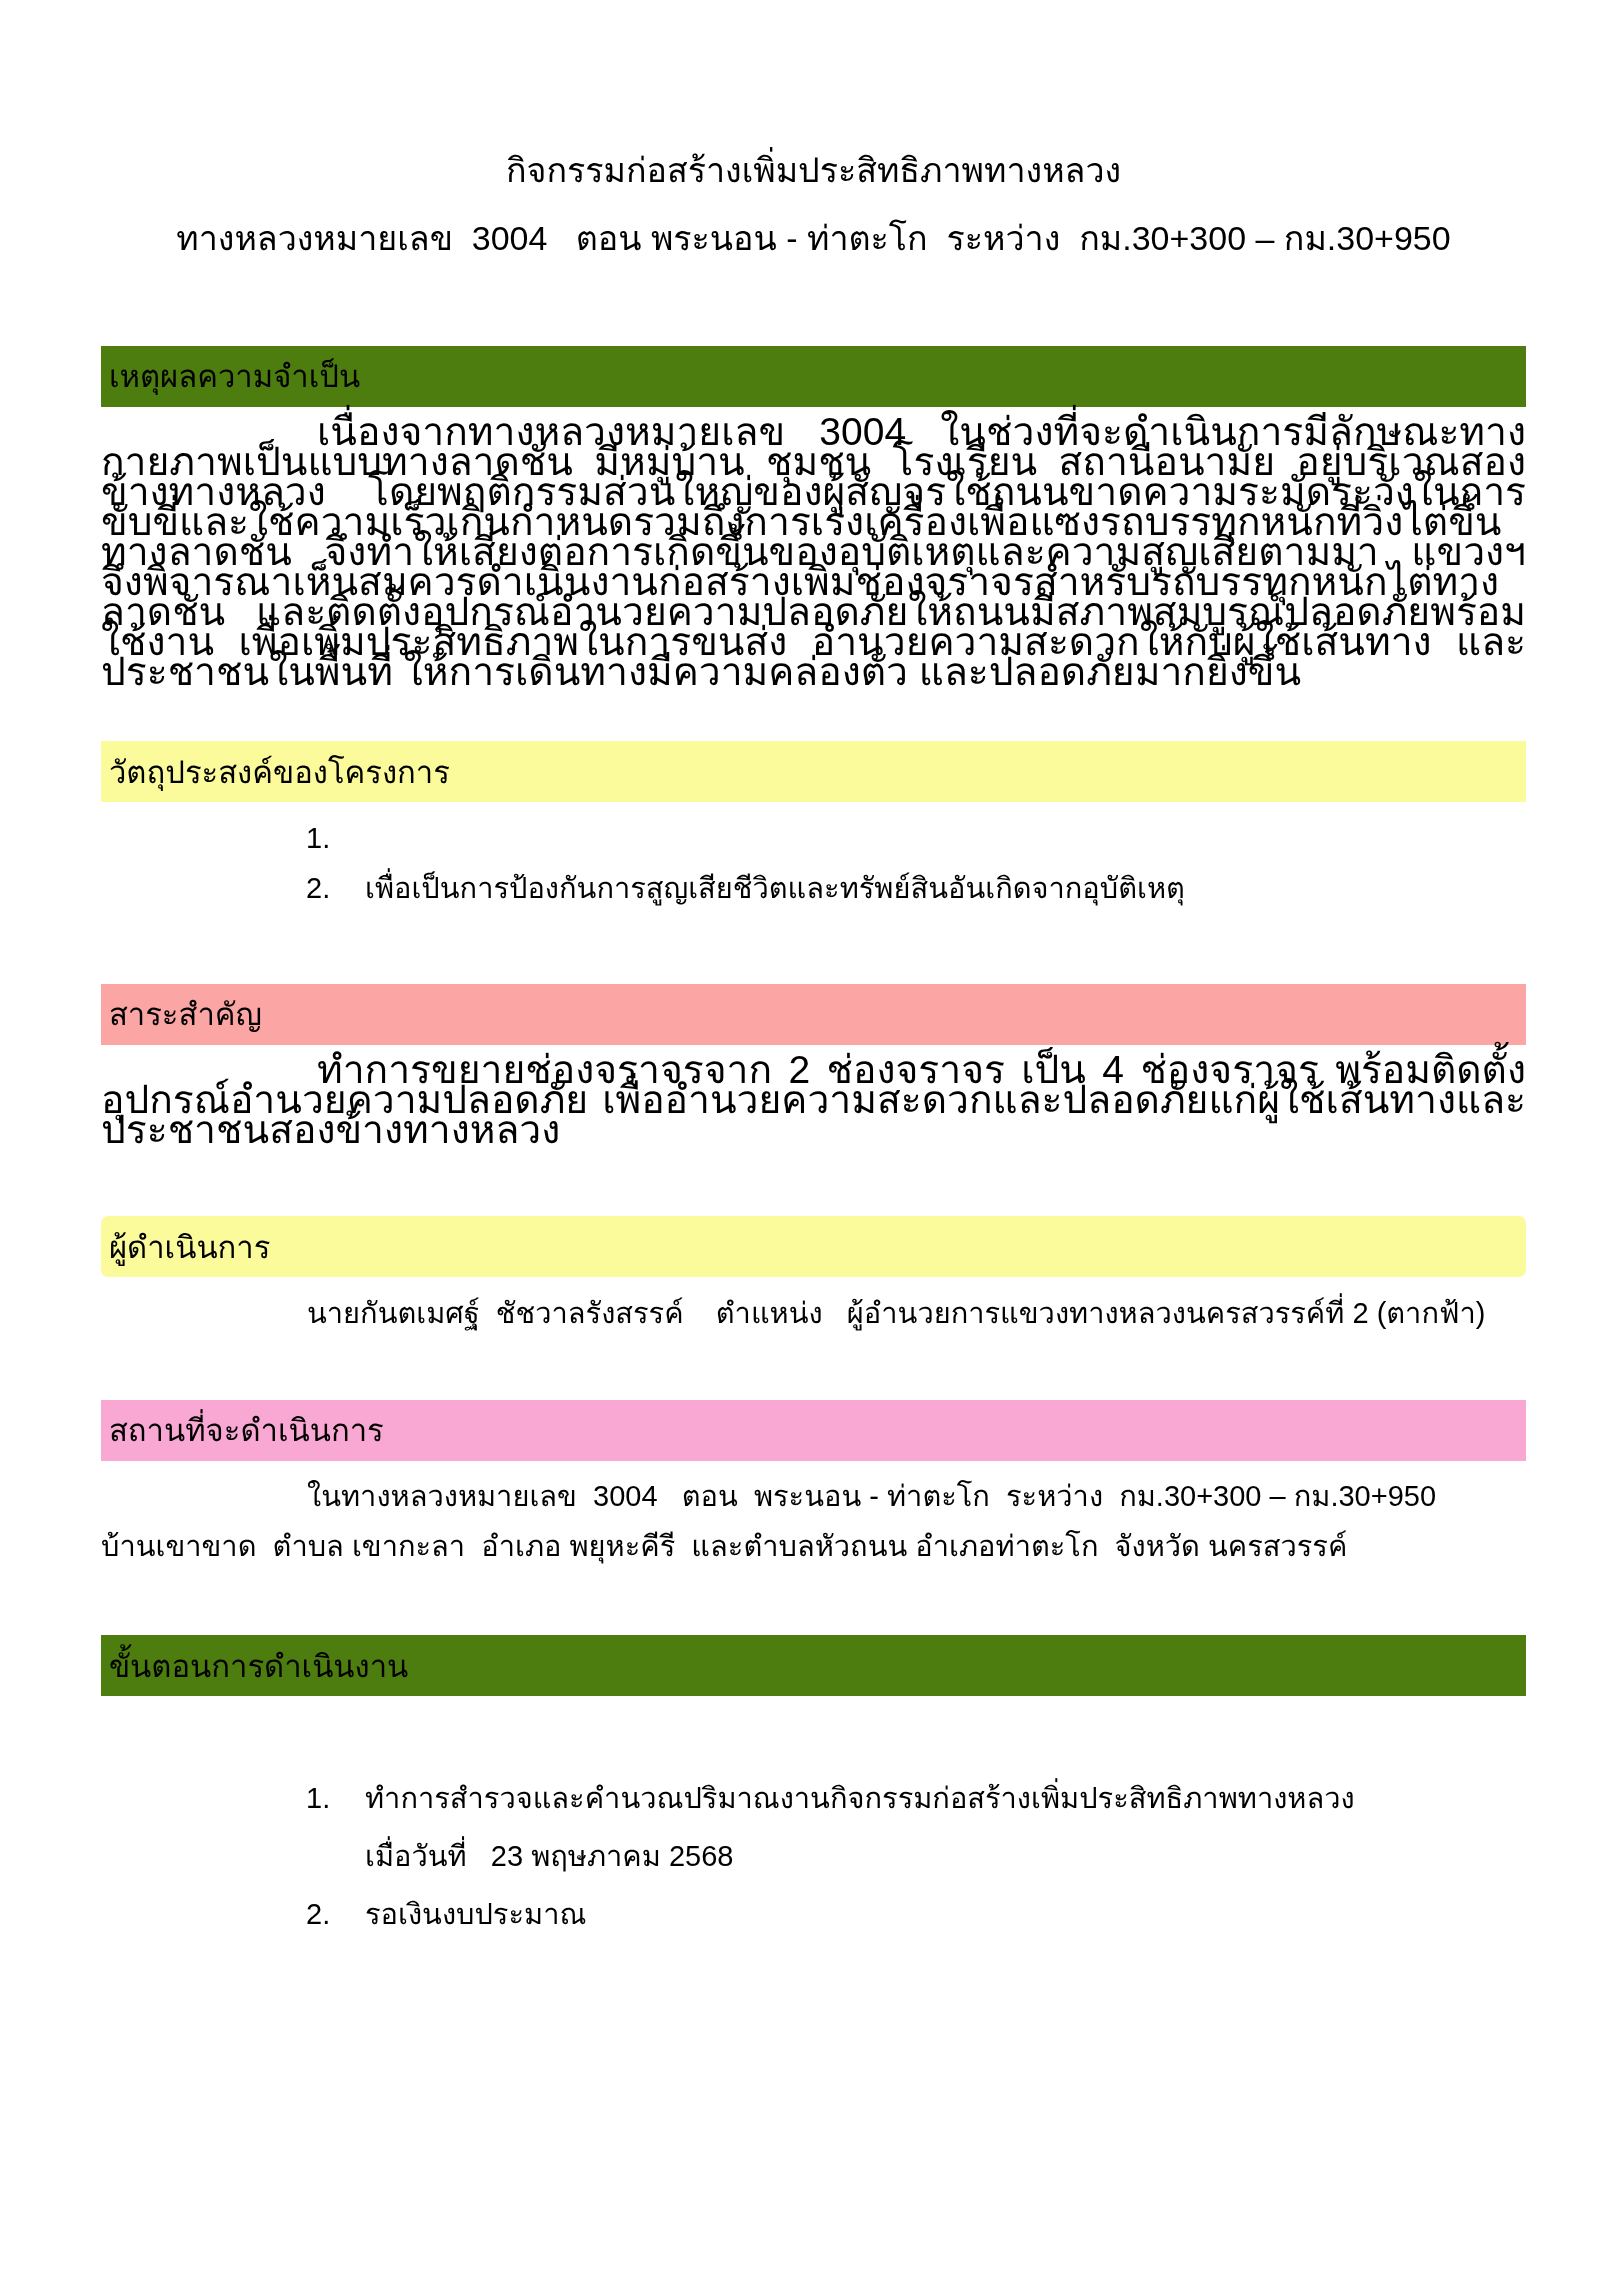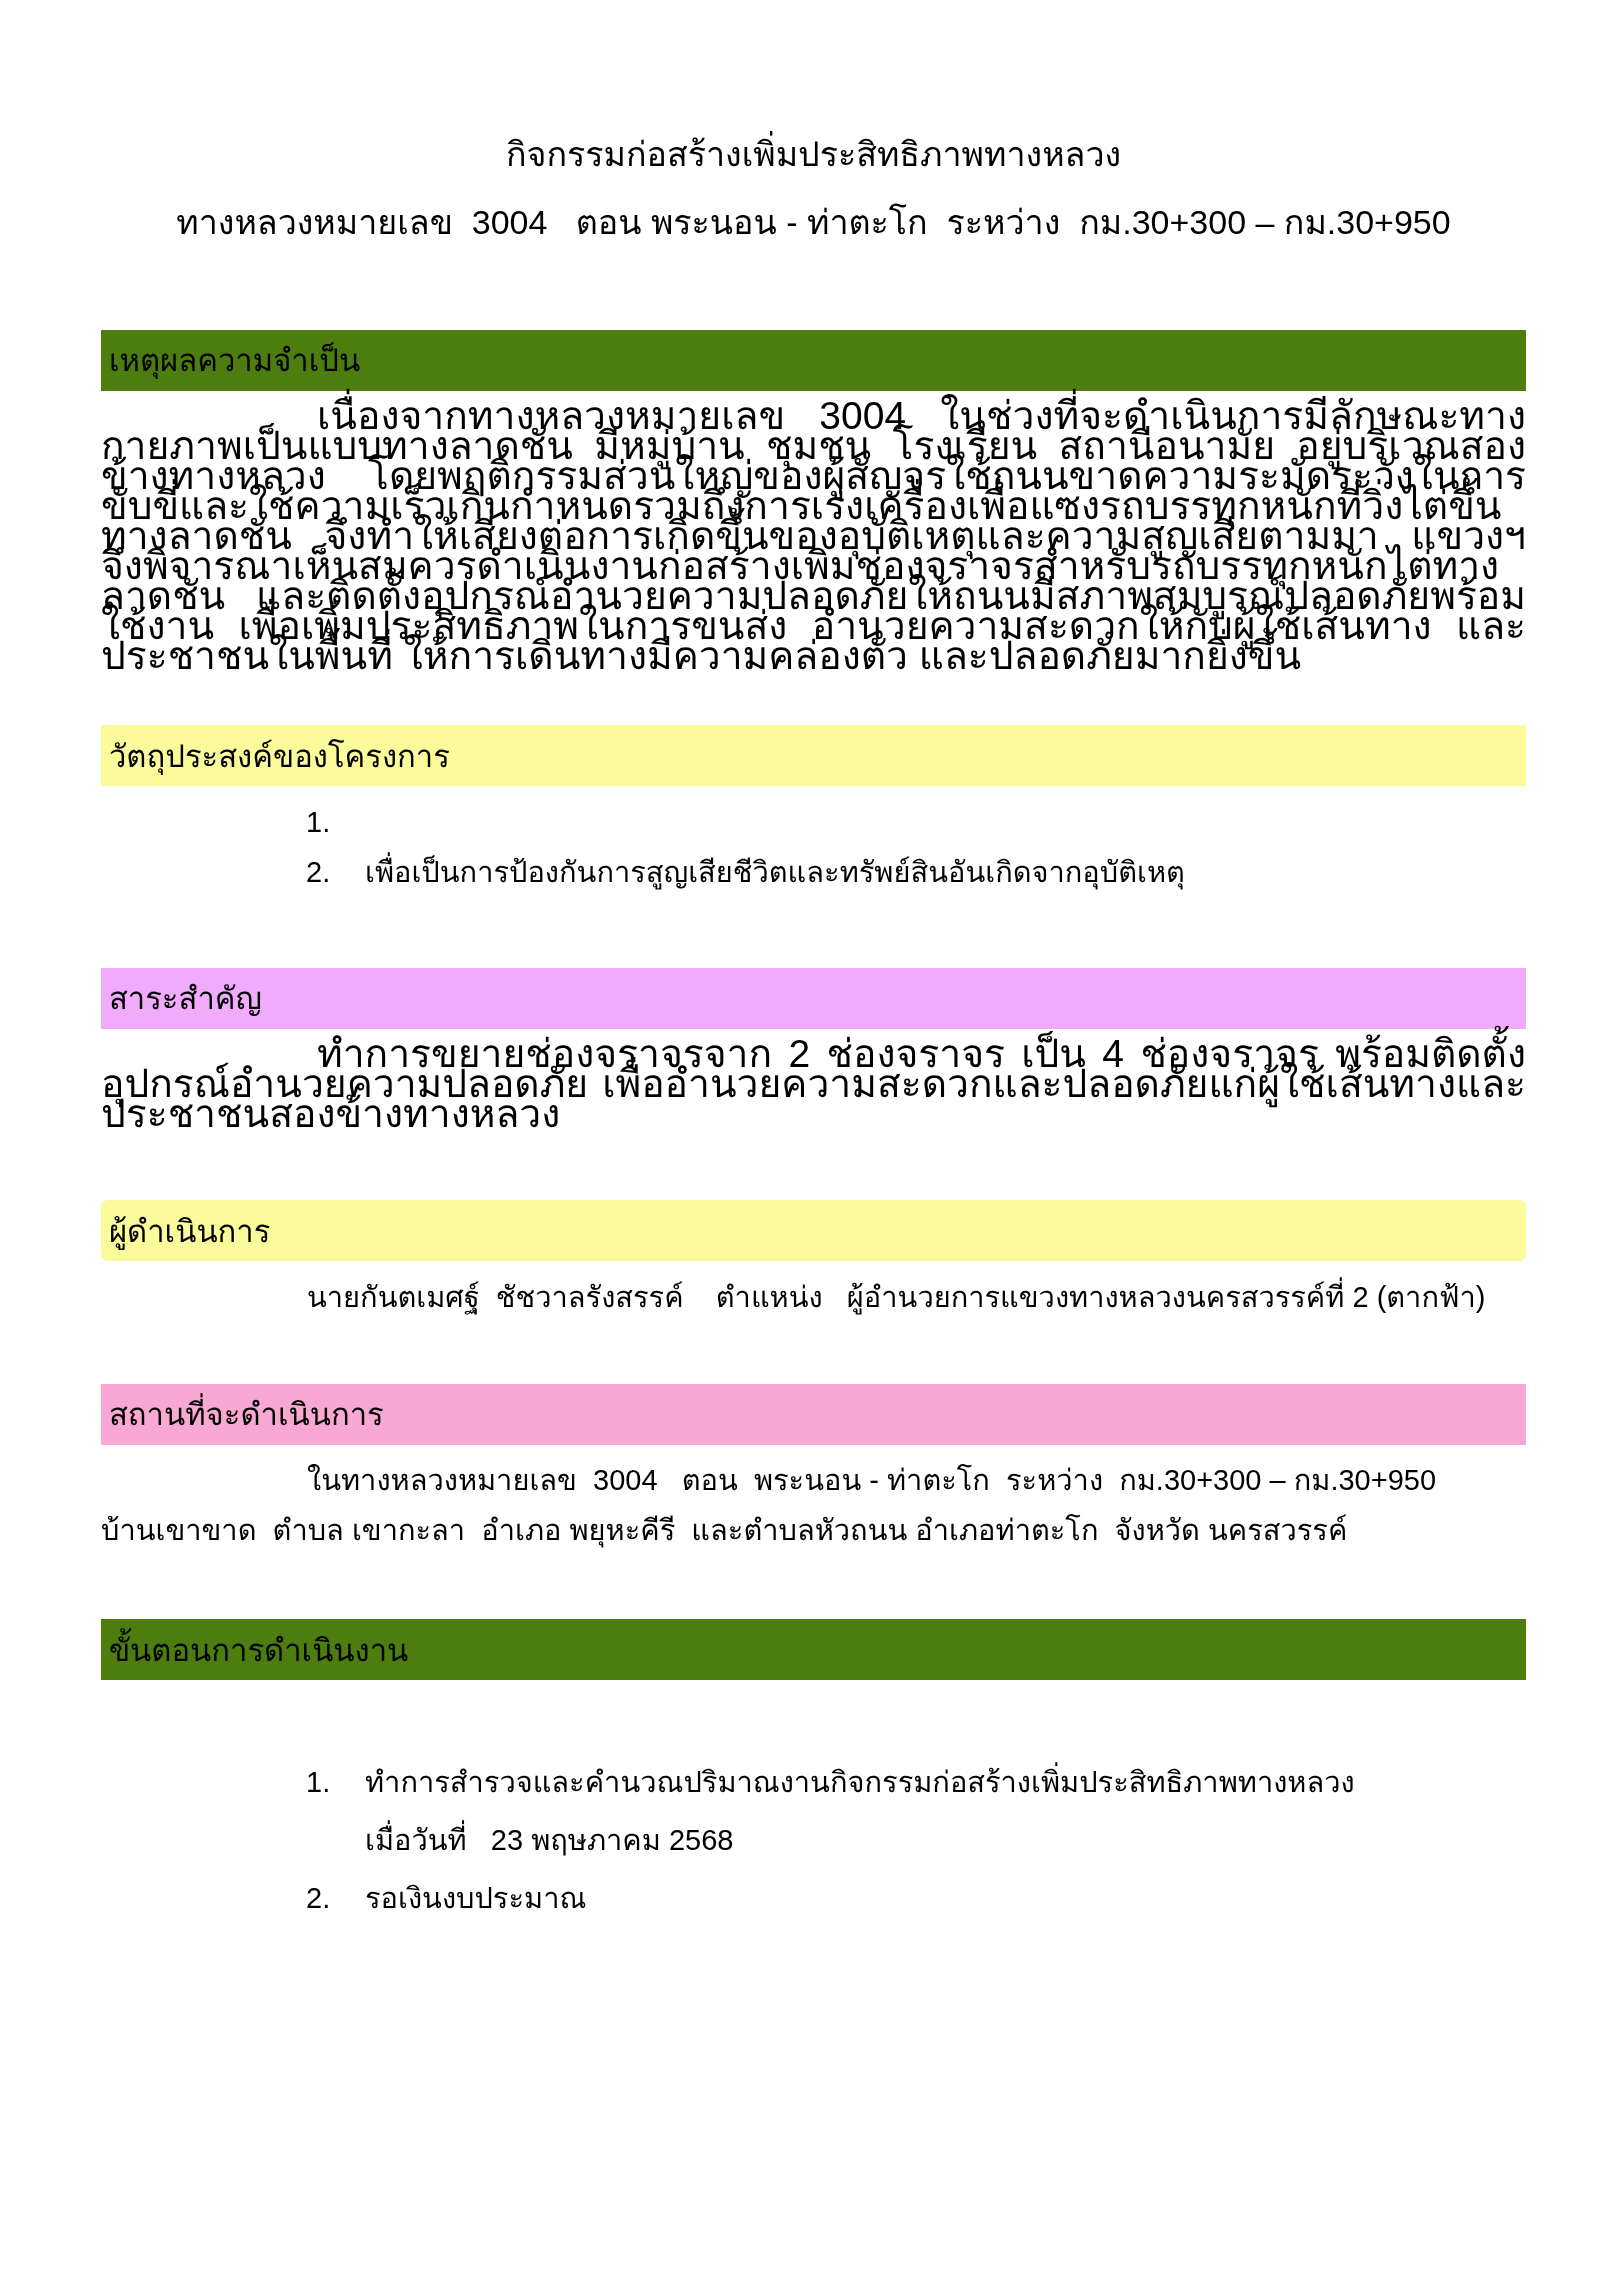--- a/index.html
+++ b/index.html
@@ -10,21 +10,21 @@
     color: #000000;
     font-family: "Liberation Sans", sans-serif;
     -webkit-font-smoothing: antialiased;
   }
   .page {
     position: relative;
     width: 1623px;
     height: 2033px;
     overflow: hidden;
     box-sizing: border-box;
-    padding: 0 97px 0 101px;
+    padding: 16px 97px 0 101px;
   }
   .doc-title {
     margin: 128px 0 0 0;
     text-align: center;
     font-size: 34px;
     line-height: 52px;
     font-weight: 400;
     white-space: pre-wrap;
   }
   .doc-subtitle {
@@ -104,21 +104,21 @@
         <span class="num">1.</span>
       </li>
       <li class="num-item">
         <span class="num">2.</span>
         <span>เพื่อเป็นการป้องกันการสูญเสียชีวิตและทรัพย์สินอันเกิดจากอุบัติเหตุ</span>
       </li>
     </ol>
   </section>
 
   <section class="sec-essence">
-    <div class="hl-bar" style="background-color: #f0abfc;">สาระสำคัญ</div>
+    <div class="hl-bar" style="background-color: #fca5a5;">สาระสำคัญ</div>
     <p class="body-par">ทำการขยายช่องจราจรจาก 2 ช่องจราจร เป็น 4 ช่องจราจร พร้อมติดตั้งอุปกรณ์อำนวยความปลอดภัย เพื่ออำนวยความสะดวกและปลอดภัยแก่ผู้ใช้เส้นทางและประชาชนสองข้างทางหลวง</p>
   </section>
 
   <section class="sec-operator">
     <div class="hl-bar" style="background-color: rgb(251, 251, 155); border-radius: 7px;">ผู้ดำเนินการ</div>
     <p class="plain-line indented">นายกันตเมศฐ์  ชัชวาลรังสรรค์    ตำแหน่ง   ผู้อำนวยการแขวงทางหลวงนครสวรรค์ที่ 2 (ตากฟ้า)</p>
   </section>
 
   <section class="sec-location">
     <div class="hl-bar" style="background-color: #f9a8d4;">สถานที่จะดำเนินการ</div>

